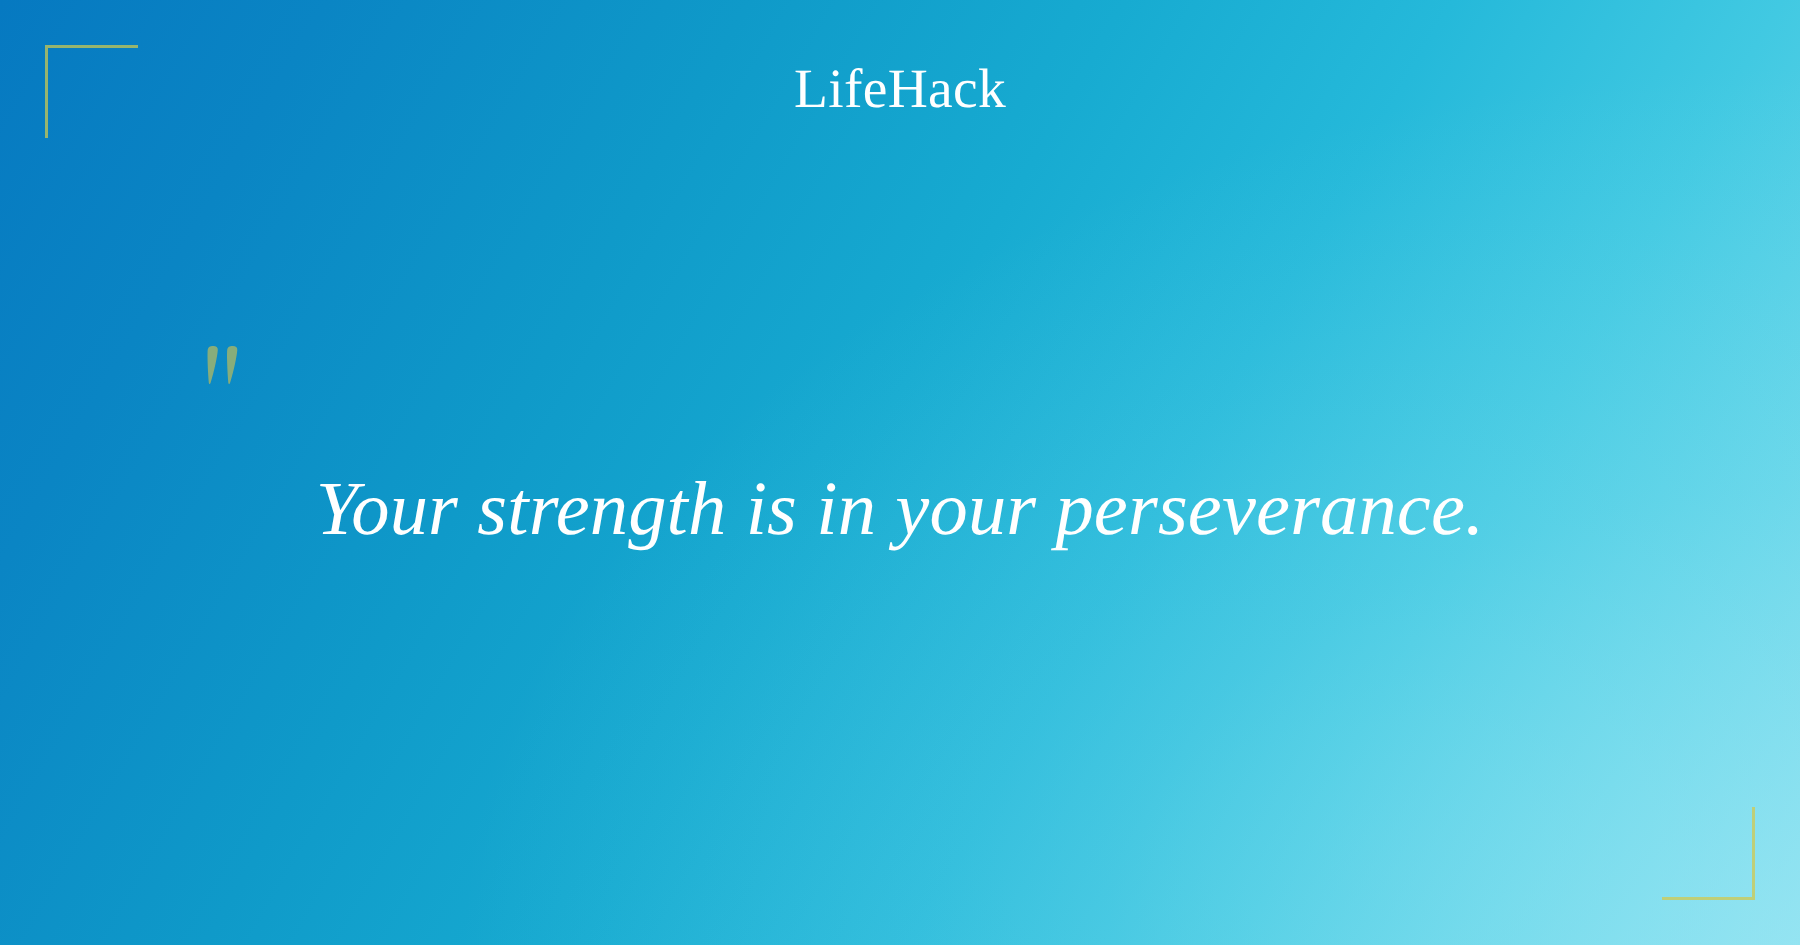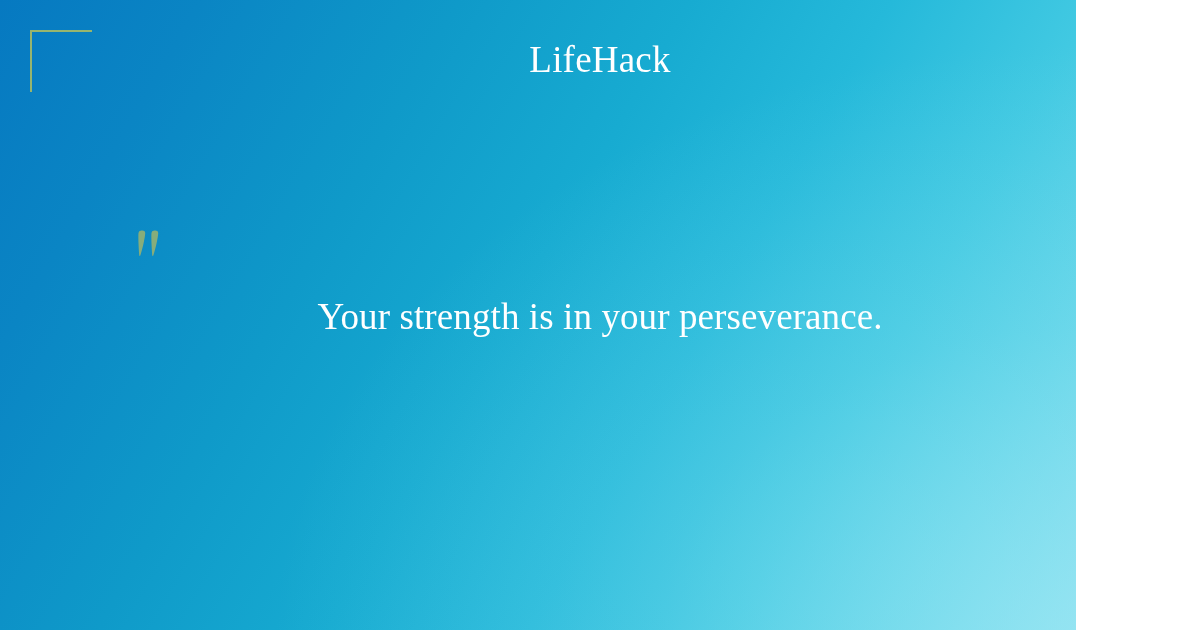--- a/index.html
+++ b/index.html
@@ -8,21 +8,21 @@
   }
   body {
     width: 1200px;
     height: 630px;
     overflow: hidden;
     font-family: "Liberation Sans", sans-serif;
   }
 
   #quote-card {
     position: relative;
-    width: 1076px;
+    width: 1200px;
     height: 630px;
     overflow: hidden;
     background: linear-gradient(120deg,
         #0679c1 0%,
         #0a85c4 14%,
         #0f9ac9 32%,
         #17abd1 48%,
         #25b9da 62%,
         #41c9e2 76%,
         #62d5e9 88%,
@@ -84,27 +84,28 @@
     left: 133px;
     top: 229px;
     width: 40px;
     height: 40px;
   }
 
   
   #quote-text {
     position: absolute;
     left: 150px;
-    top: 293px;
+    top: 308px;
     width: 900px;
     text-align: center;
     color: #ffffff;
     font-family: "Liberation Serif", "DejaVu Serif", serif;
+    font-style: italic;
     font-weight: 400;
-    font-size: 37px;
+    font-size: 51px;
     line-height: 1.28;
     letter-spacing: 0.1px;
   }
 </style>
 </head>
 <body>
 
 <div id="quote-card">
 
   <div id="gradient-wash"></div>

